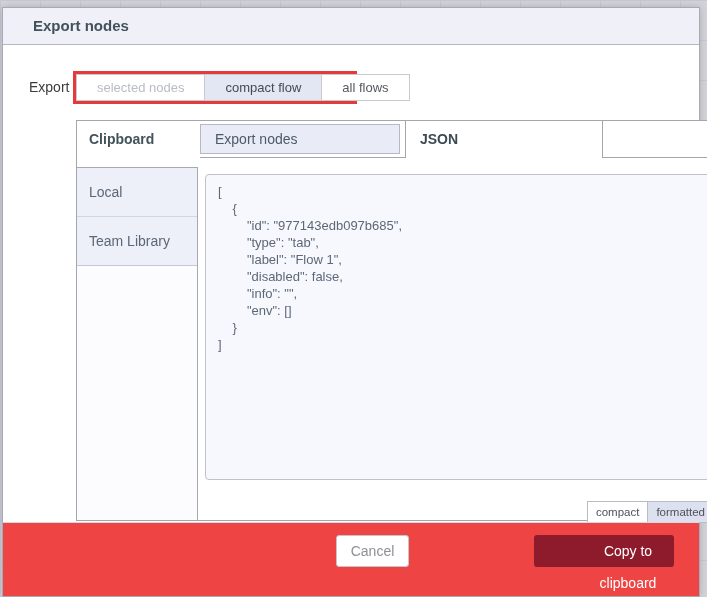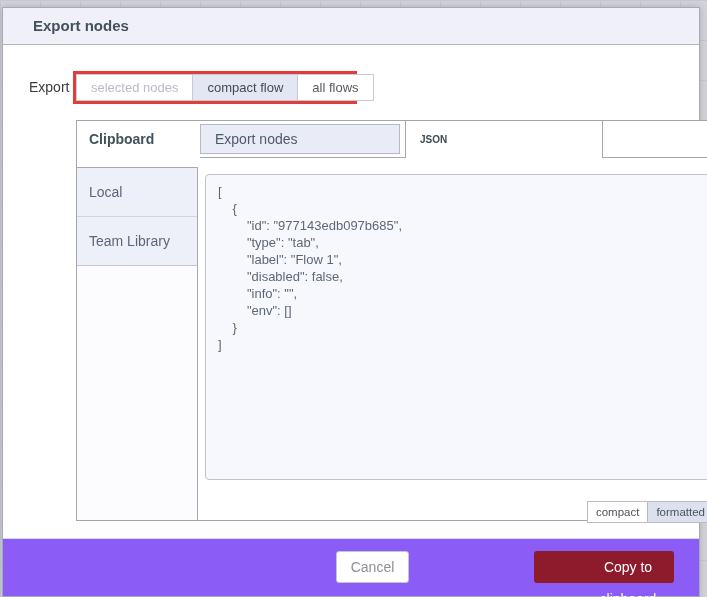--- a/index.html
+++ b/index.html
@@ -31,21 +31,21 @@
     font-size: 14px; color: #3c3c3c;
   }
   .annotation-box {
     position: absolute; left: 70px; top: 63px; width: 284px; height: 33px;
     border: 3px solid #e23b3a; display: flex; align-items: stretch;
   }
   .scope-group {
     display: flex; flex: 1; border: 1px solid #c9c9d1; background: #fff;
   }
   .scope-btn {
-    display: flex; align-items: center; padding: 0 14px;
+    display: flex; align-items: center; padding: 0 20px;
     font-size: 13px; white-space: nowrap; cursor: pointer;
   }
   .scope-btn.disabled { color: #b9bcc5; flex: 1; }
   .scope-btn.active   { color: #444a52; background: #e3e6f3; border-left: 1px solid #c9c9d1; border-right: 1px solid #c9c9d1; }
   .scope-btn.normal   { color: #55595f; }
 
   
   .panel {
     position: absolute; left: 25px; top: 112px; width: 650px; height: 401px;
     border: 1px solid #a5a5ad; background: #fff; margin-left: 48px;
@@ -62,21 +62,21 @@
   .tab-export-nodes {
     position: absolute; left: 123px; top: 3px; width: 200px; height: 30px;
     background: #e9ebf7; border: 1px solid #b6b8c6;
     line-height: 28px; padding-left: 14px;
     font-size: 14px; color: #4d5a68; cursor: pointer; z-index: 2;
   }
   .tab-json {
     position: absolute; left: 328px; top: 0; width: 198px; height: 37px;
     background: #fff; border-left: 1px solid #a5a5ad; border-right: 1px solid #a5a5ad;
     line-height: 37px; padding-left: 14px;
-    font-size: 10px; font-weight: bold; color: #3c4a54; cursor: pointer; z-index: 3;
+    font-size: 14px; font-weight: bold; color: #3c4a54; cursor: pointer; z-index: 3;
   }
 
   .sidebar {
     position: absolute; left: 0; top: 46px; bottom: 0; width: 121px;
     background: #fcfcfe; border-top: 1px solid #a8a8b2; border-right: 1px solid #a8a8b2;
   }
   .sidebar-item {
     height: 49px; line-height: 49px; padding-left: 12px;
     background: #eef0f9; font-size: 14px; color: #5b6677; cursor: pointer;
   }
@@ -98,22 +98,22 @@
   }
   .format-btn {
     font-size: 11.5px; line-height: 14px; padding: 3px 8px;
     border: 1px solid #b9bbc6; color: #4d525b; cursor: pointer;
   }
   .format-btn.compact   { background: #fff; border-right: none; }
   .format-btn.formatted { background: #dde0ef; }
 
   
   .footer {
-    position: absolute; left: 0; right: 0; bottom: 0; height: 58px;
-    background: #8b5cf6; border-top: 1px solid #d8dae2;
+    position: absolute; left: 0; right: 0; bottom: 0; height: 74px;
+    background: #ef4444; border-top: 1px solid #d8dae2;
   }
   .btn {
     position: absolute; top: 12px; height: 32px; border-radius: 3px;
     font-size: 14px; text-align: center; line-height: 32px; cursor: pointer;
   }
   .btn-cancel  { left: 333px; width: 73px;  background: #fff; border: 1px solid #c4c4ca; color: #8e9096; line-height: 30px; }
   .btn-primary { background: #8e1b2c; color: #fff; border: none; }
   .btn-download { left: 423px; width: 92px; }
   .btn-copy     { left: 531px; width: 140px; padding-left: 48px; }
 </style>

